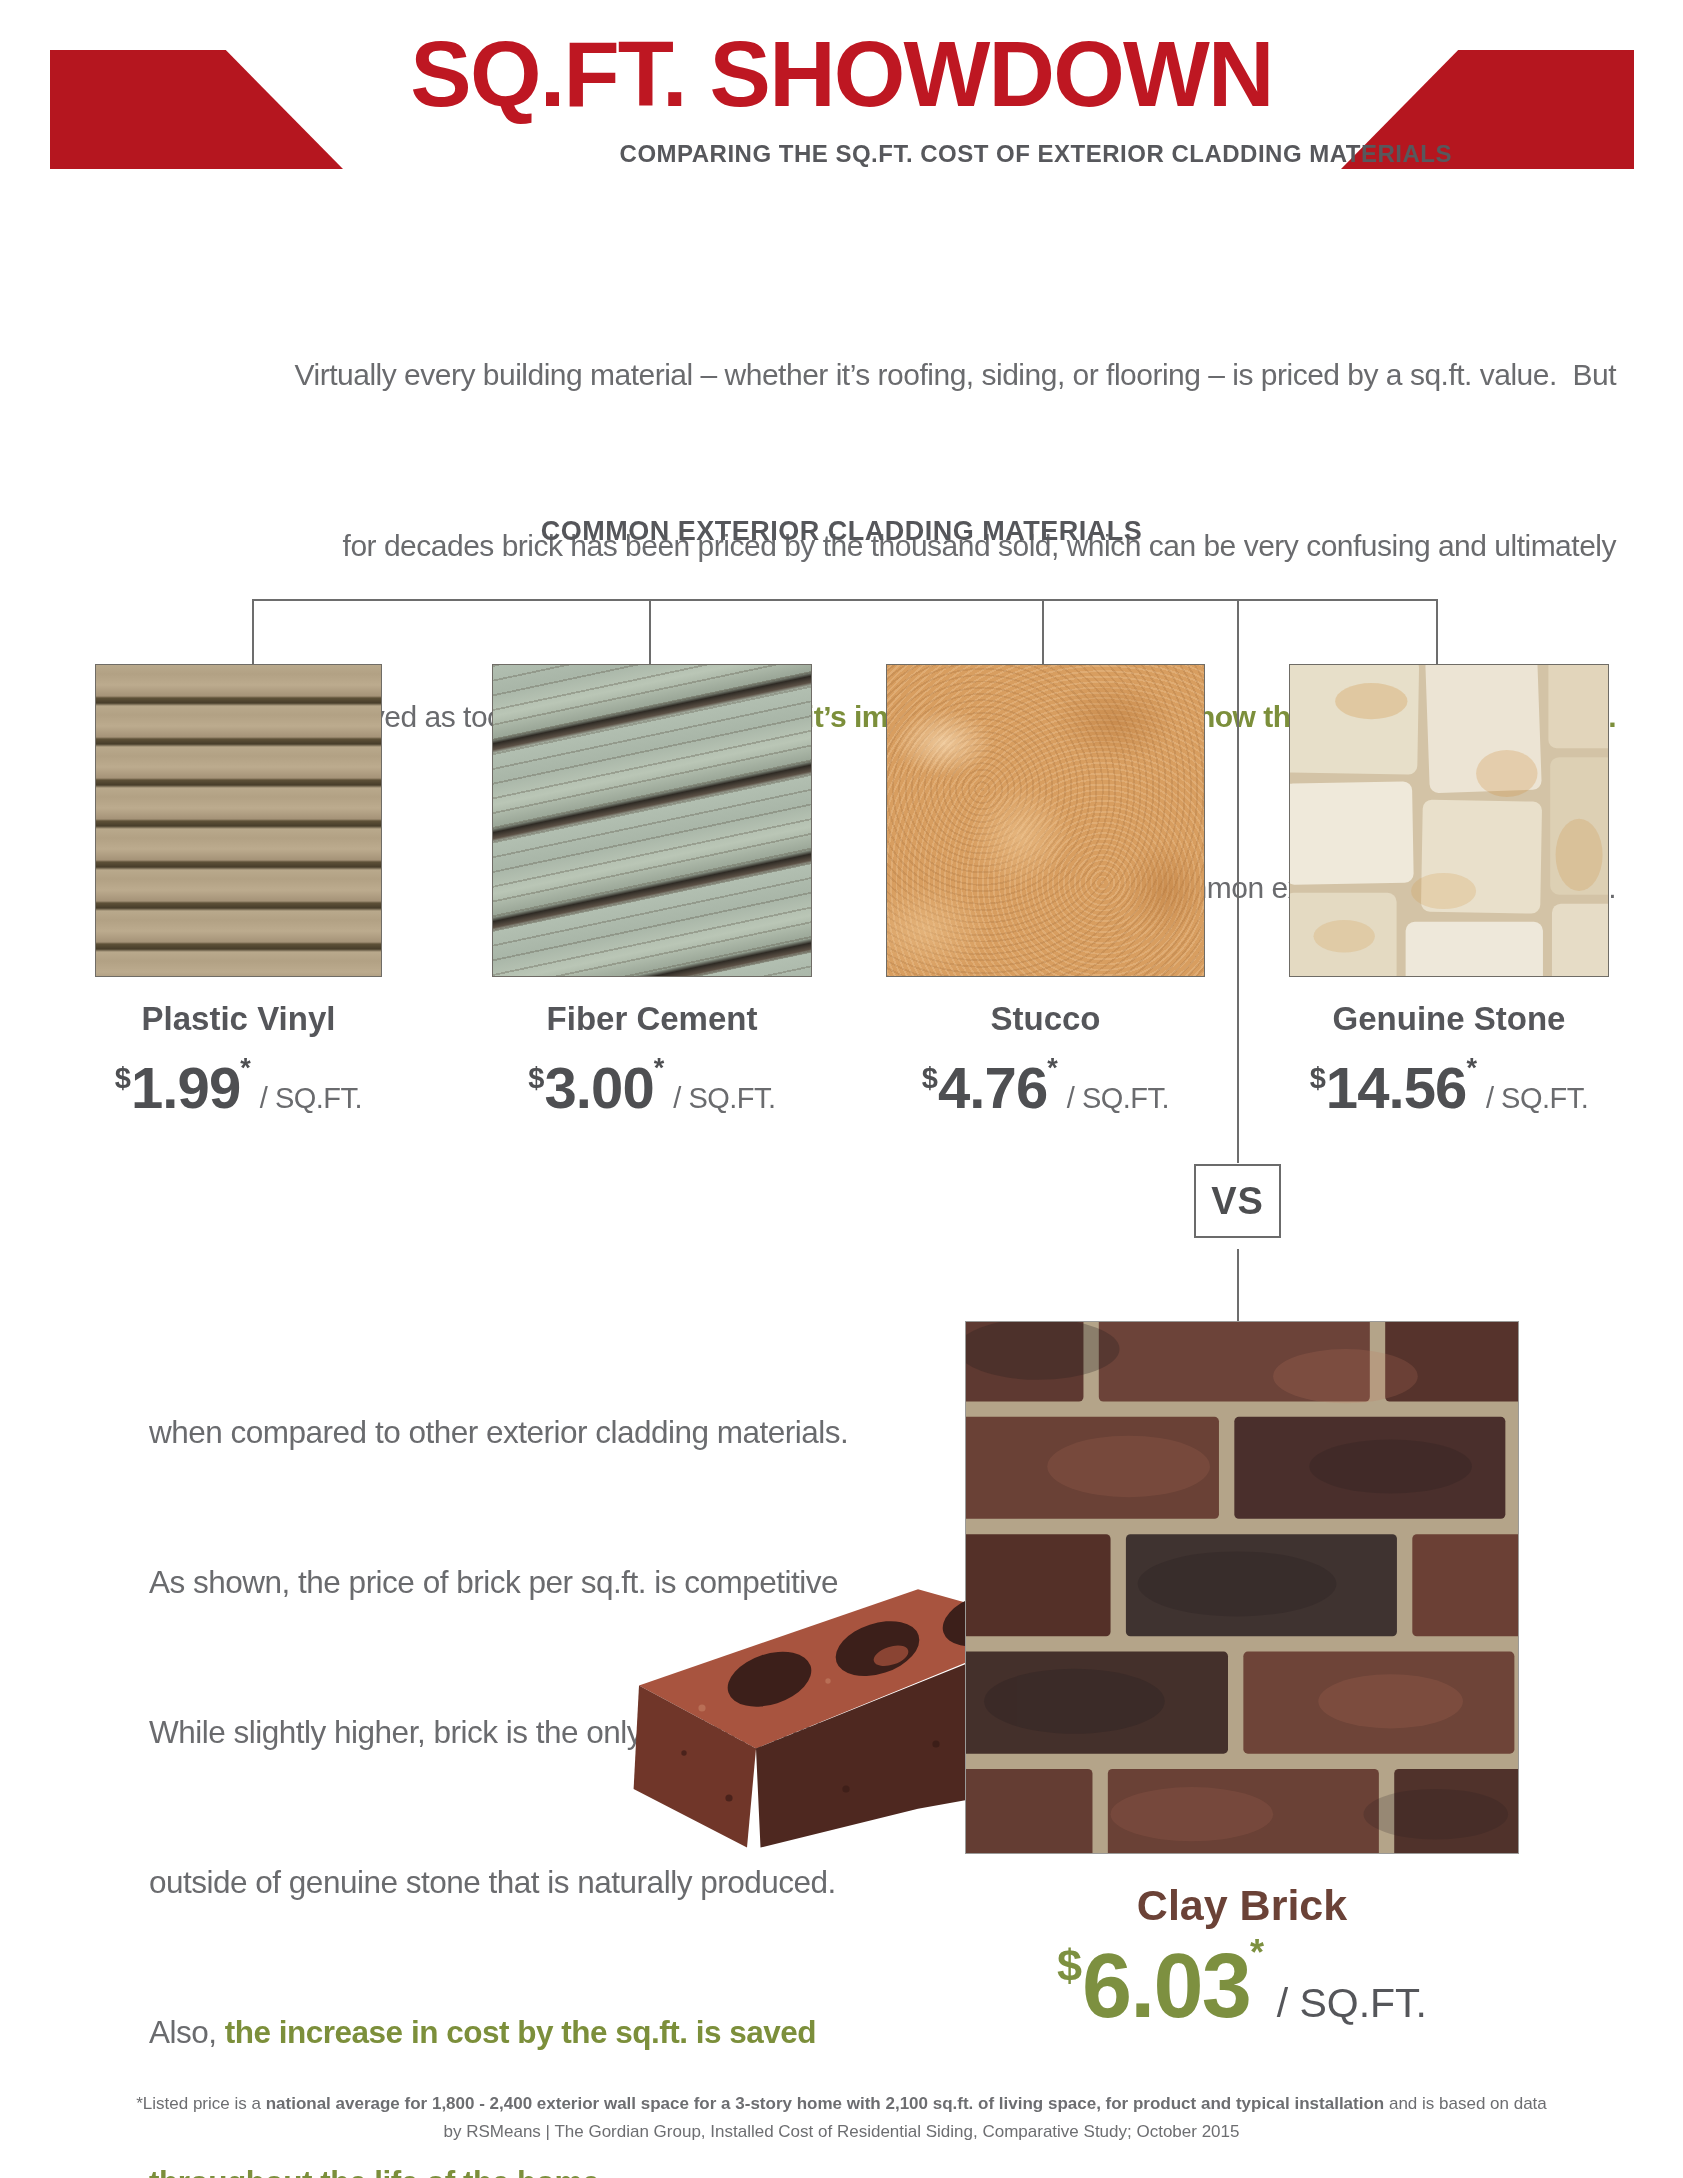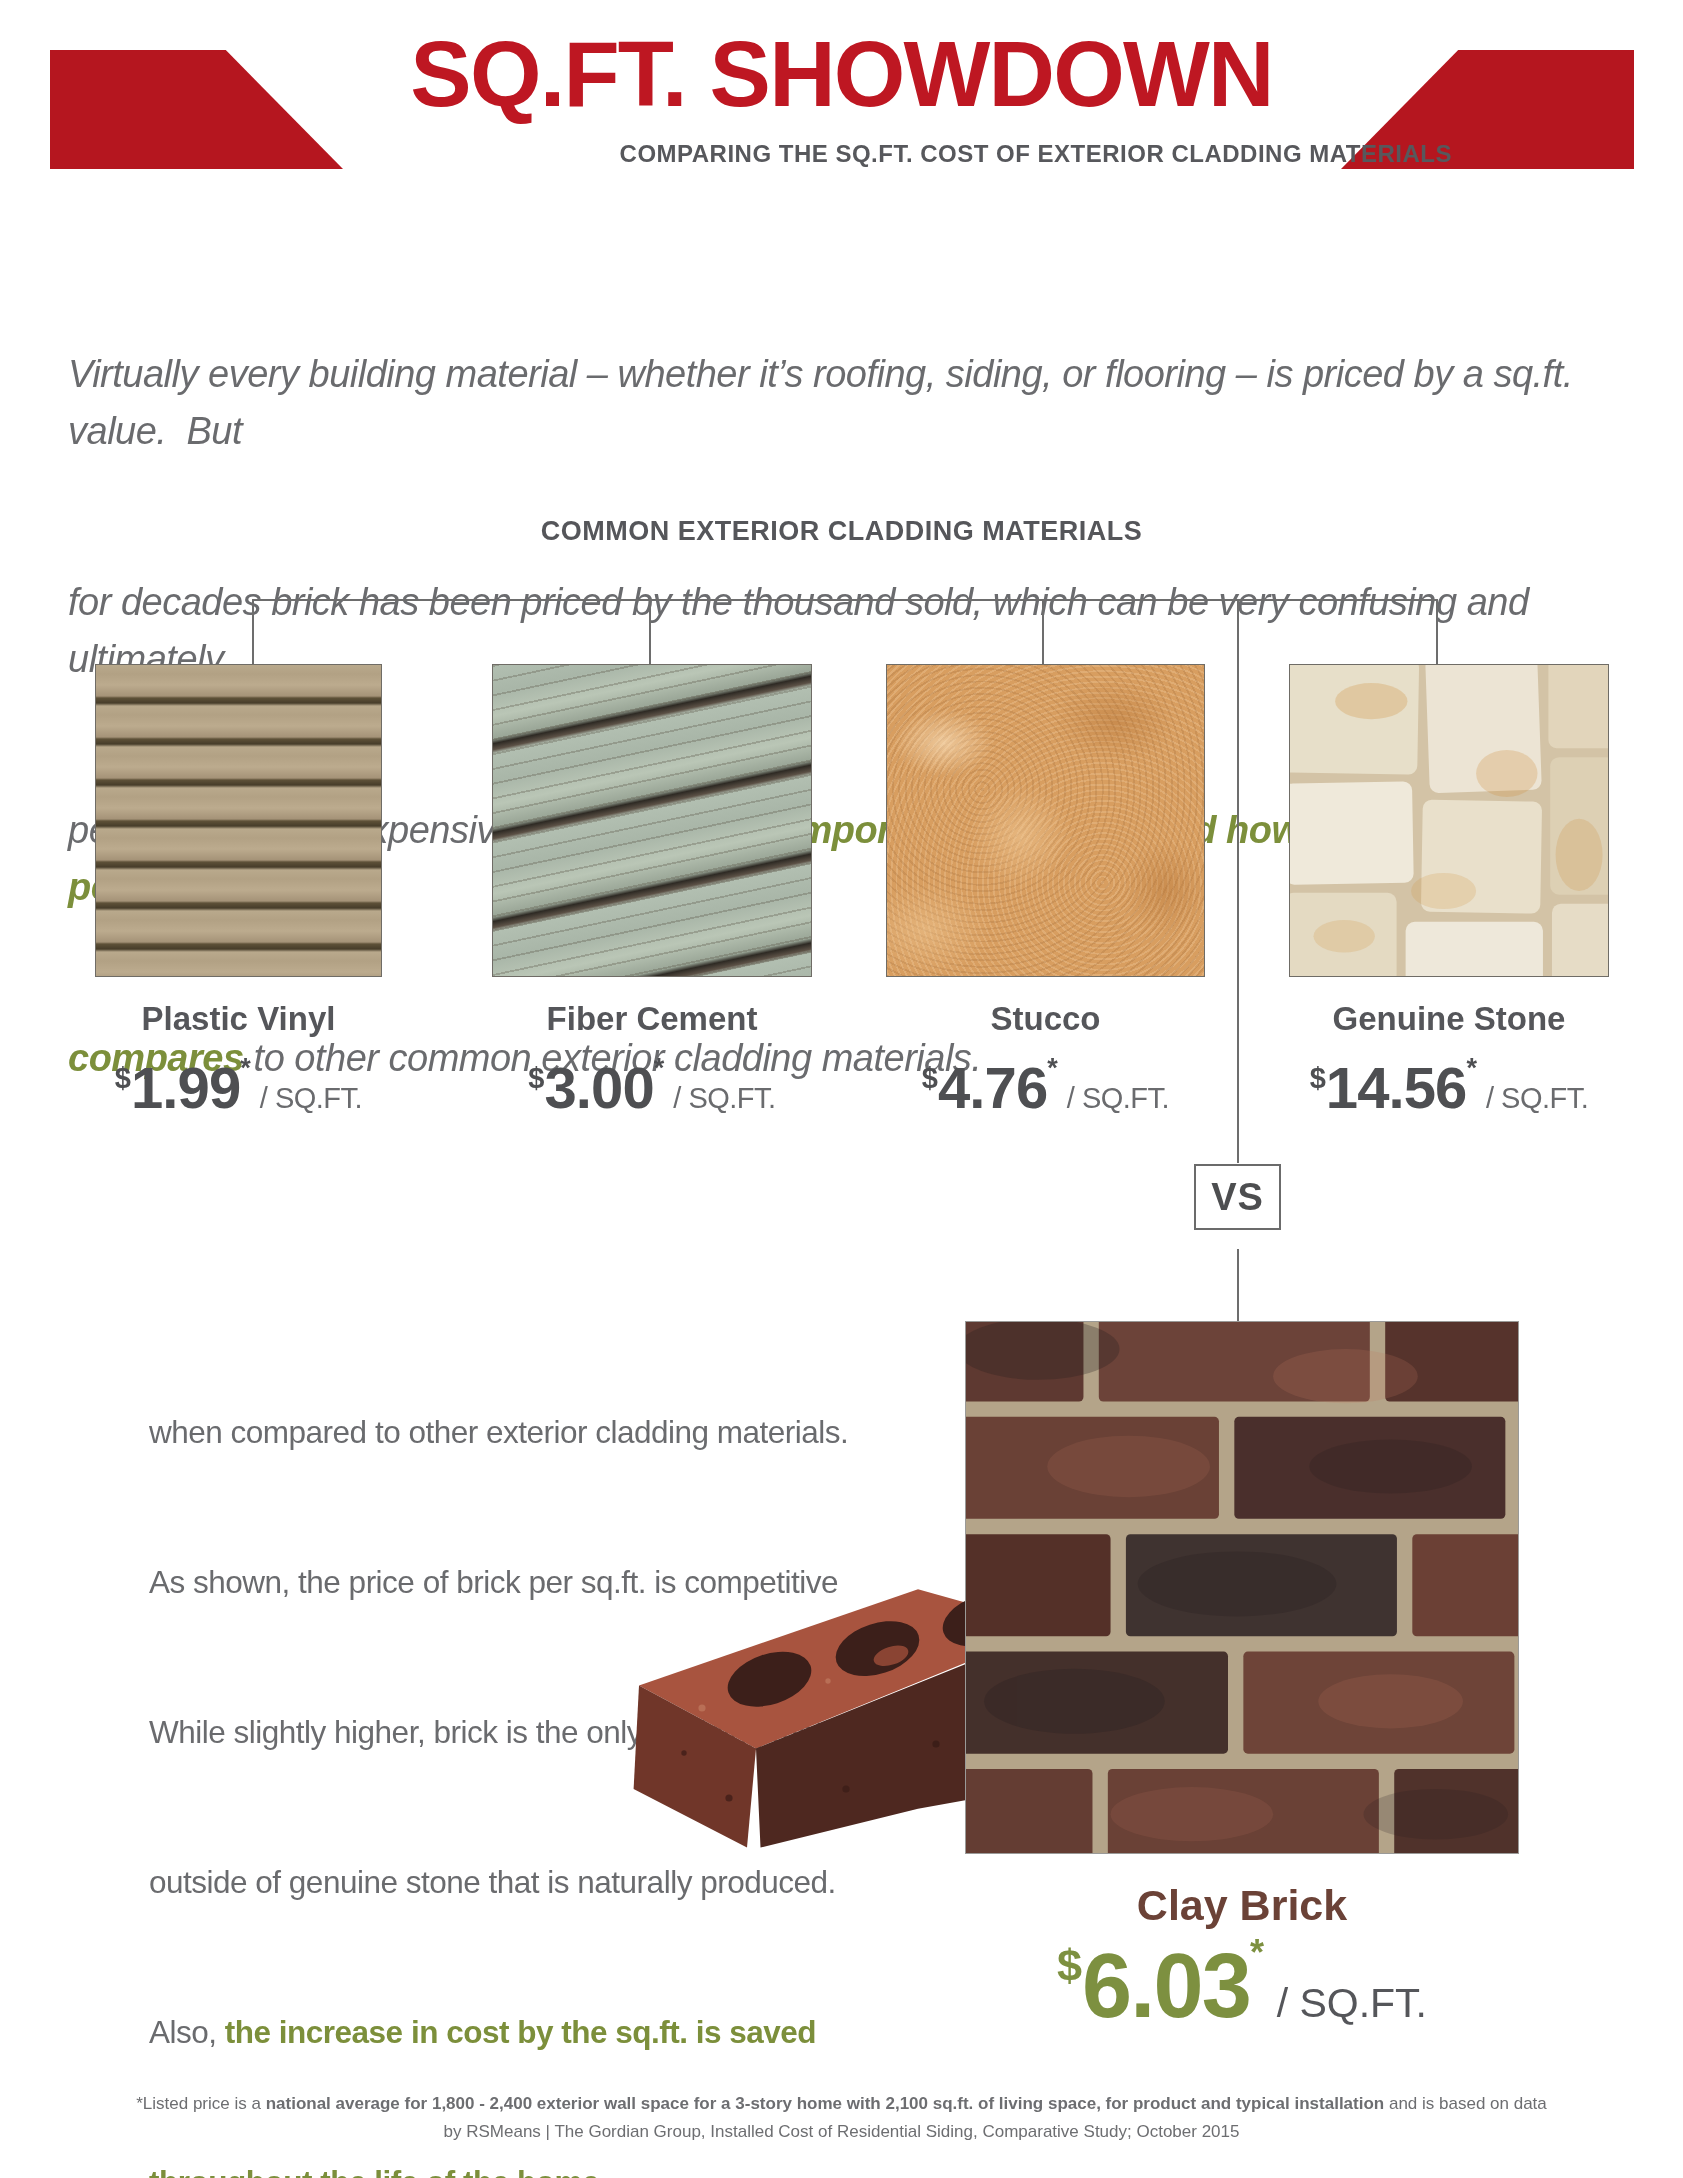--- a/index.html
+++ b/index.html
@@ -9,22 +9,22 @@
   
   .banner{position:absolute;top:50px;width:293px;height:119px;background:#b5161f;}
   .banner-left{left:50px;clip-path:polygon(0 0,60% 0,100% 100%,0 100%);}
   .banner-right{left:1341px;clip-path:polygon(40% 0,100% 0,100% 100%,0 100%);}
   .title{position:absolute;top:25px;left:0;width:1683px;text-align:center;
          font-size:92px;font-weight:700;letter-spacing:-1.8px;color:#be1722;line-height:99px;}
   .subtitle{position:absolute;top:140px;left:0;width:1452px;text-align:right;
             font-size:24px;font-weight:700;letter-spacing:0.5px;color:#57585c;}
 
   
-  .intro{position:absolute;top:232px;left:68px;width:1548px;text-align:left;
-         font-size:38px;line-height:57px;color:#6a6b6e;letter-spacing:-0.5px;white-space:pre-wrap;font-style:italic;}
+  .intro{position:absolute;top:232px;left:68px;width:1548px;text-align:right;
+         font-size:30px;line-height:57px;color:#6a6b6e;letter-spacing:-0.5px;white-space:pre-wrap;}
   .accent{color:#7c8f3b;font-weight:700;}
 
   
   .section-heading{position:absolute;top:516px;left:0;width:1683px;text-align:center;
                    font-size:27px;font-weight:700;letter-spacing:0.5px;color:#55565a;}
 
   
   .hline,.vline{position:absolute;background:#6d6d6d;}
   .hline{height:1.8px;}
   .vline{width:1.8px;}
@@ -48,21 +48,21 @@
       repeating-radial-gradient(circle at 68% 70%, rgba(255,230,195,.20) 0 1.8px, rgba(0,0,0,0) 1.8px 5.4px),
       #d89e60;}
   .mat-label{margin-top:23.4px;font-size:33px;font-weight:700;color:#55565a;}
   .price{margin-top:16px;white-space:nowrap;}
   .price .cur{font-size:29px;font-weight:700;color:#4e4f52;position:relative;top:-20px;}
   .price .amt{font-size:58px;font-weight:700;color:#4e4f52;letter-spacing:-0.9px;}
   .price .star{font-size:27px;font-weight:700;color:#4e4f52;position:relative;top:-31px;}
   .price .unit{font-size:29px;color:#6a6b6e;margin-left:9px;letter-spacing:-0.5px;}
 
   
-  .vs-box{position:absolute;left:1194px;top:1164px;width:87px;height:66px;background:#fff;
+  .vs-box{position:absolute;left:1194px;top:1164px;width:87px;height:74px;background:#fff;
           border:2.7px solid #6b6b6b;box-sizing:border-box;display:flex;align-items:center;
           justify-content:center;font-size:38px;font-weight:700;letter-spacing:0.9px;color:#4d4e50;}
 
   
   .body-copy{position:absolute;left:149px;top:1307px;font-size:31.5px;line-height:50px;
              color:#6a6b6e;letter-spacing:-0.5px;white-space:pre-wrap;}
 
   
   .loose-brick{position:absolute;left:621px;top:1573px;width:432px;height:279px;z-index:1;}
   .brick-wall{position:absolute;left:965px;top:1321px;width:554px;height:533px;z-index:2;

